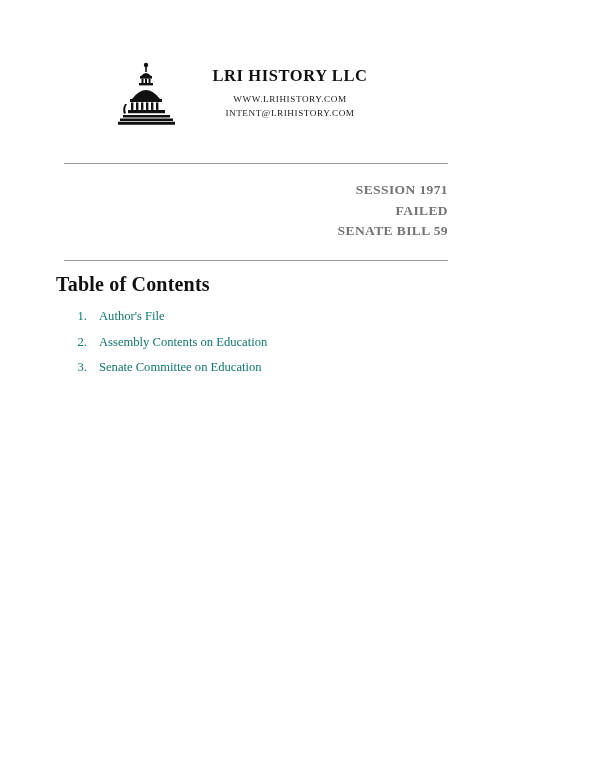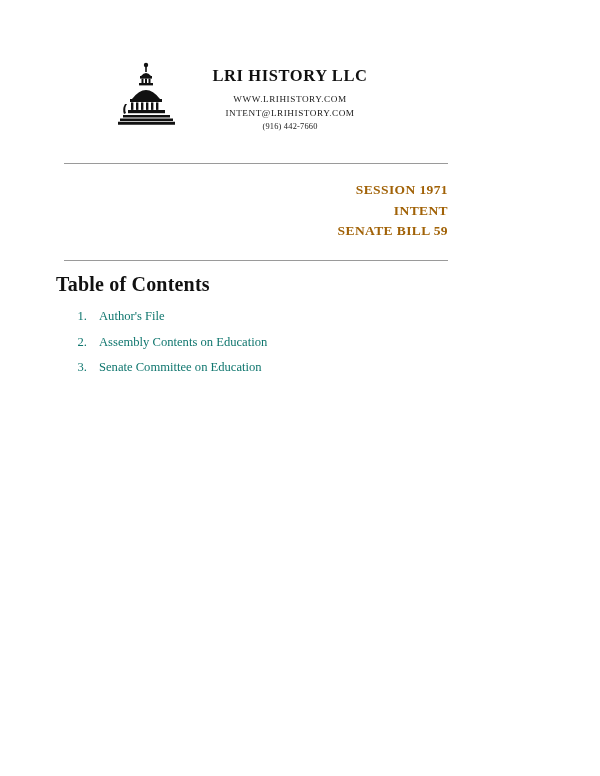--- a/index.html
+++ b/index.html
@@ -82,21 +82,21 @@
   
   .bill-info {
     position: absolute;
     top: 180px;
     right: 64px;
     text-align: right;
     font-weight: bold;
     font-size: 13.5px;
     letter-spacing: 0.4px;
     line-height: 1.52;
-    color: #a16207;
+    color: #737373;
   }
   .bill-info div { white-space: nowrap; }
 
   
   .toc {
     position: absolute;
     top: 273px;
     left: 56px;
     right: 64px;
   }
@@ -158,29 +158,28 @@
 
           <path d="M10 44 q-3 5 -1 10 l2 -1 q-2 -5 1 -9 z"></path>
         </g>
       </svg>
     </div>
 
     <div class="org-block">
       <div class="org-name">LRI HISTORY LLC</div>
       <div class="org-line">WWW.LRIHISTORY.COM</div>
       <div class="org-line">INTENT@LRIHISTORY.COM</div>
-      <div class="org-phone">(916) 442-7660</div>
     </div>
   </div>
 
   <div class="rule rule-top"></div>
 
   <div class="bill-info">
     <div>SESSION  1971</div>
-    <div>INTENT</div>
+    <div>FAILED</div>
     <div>SENATE BILL 59</div>
   </div>
 
   <div class="rule rule-bottom"></div>
 
   <div class="toc">
     <h2 class="toc-title">Table of Contents</h2>
     <ol class="toc-list">
       <li><span>Author's File</span></li>
       <li><span>Assembly Contents on Education</span></li>

